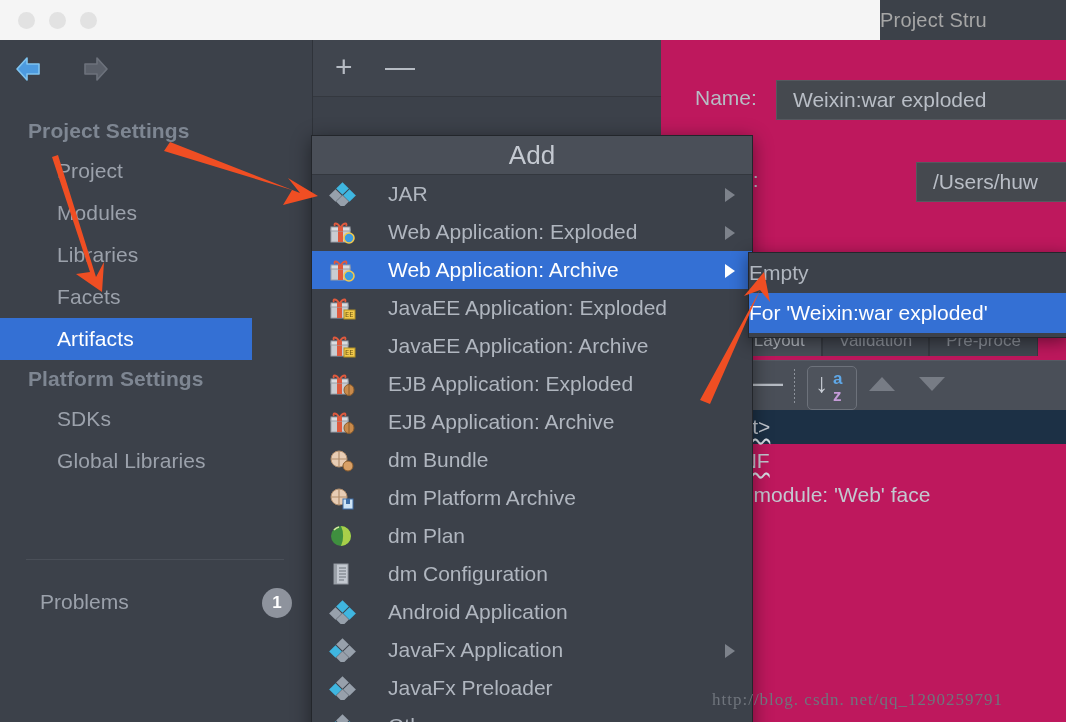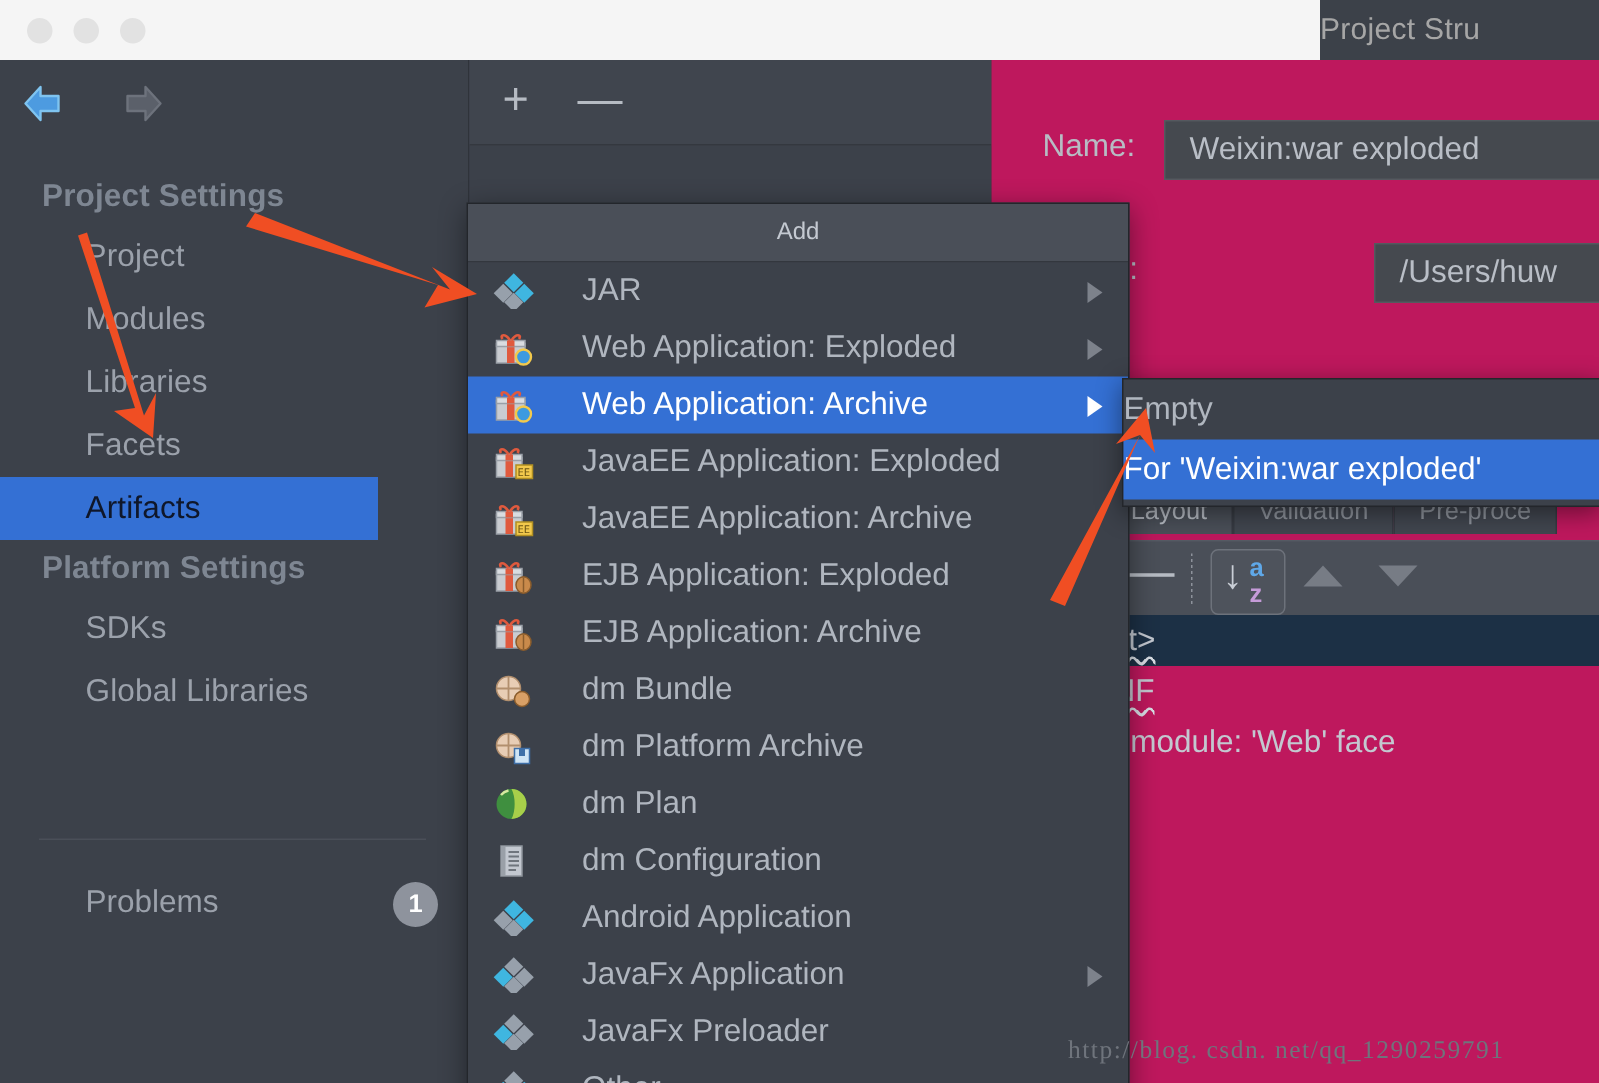--- a/index.html
+++ b/index.html
@@ -38,27 +38,27 @@
   .navarrow{width:34px;height:30px;}
   #sb-list{position:absolute;left:0;top:72px;width:252px;}
   .sb-group{
     font-size:21px;color:#7e8692;font-weight:bold;
     padding:7px 0 7px 28px;letter-spacing:.1px;
   }
   .sb-item{
     font-size:21px;color:#9ba1ab;
     padding:9px 12px 9px 57px;letter-spacing:.1px;
   }
-  .sb-item.selected{background:#3470d4;color:#0f172a;}
+  .sb-item.selected{background:#3470d4;color:#ffffff;}
   #sb-div{position:absolute;left:26px;top:519px;width:258px;height:1px;background:#4a4f58;}
   #problems-row{
     position:absolute;left:0;top:542px;width:312px;height:40px;
     display:flex;align-items:center;
   }
-  #problems-label{font-size:21px;color:#9ba1ab;padding-left:57px;}
+  #problems-label{font-size:21px;color:#9ba1ab;padding-left:40px;}
   #problems-badge{
     position:absolute;left:262px;top:6px;width:30px;height:30px;border-radius:50%;
     background:#8e939d;color:#ffffff;font-size:17px;font-weight:bold;
     display:flex;align-items:center;justify-content:center;
   }
   
   #center{
     position:absolute;left:313px;top:0;width:348px;height:682px;
     background:#3c414a;border-right:1px solid #2f333a;
   }
@@ -143,21 +143,21 @@
   
   #addmenu{
     position:absolute;left:311px;top:95px;width:440px;height:610px;
     background:#3c414a;border:1px solid #23262b;
     box-shadow:0 4px 18px rgba(0,0,0,.45);
     z-index:40;
   }
   #addmenu-title{
     height:38px;background:#4a4f58;border-bottom:1px solid #33373e;
     display:flex;align-items:center;justify-content:center;
-    font-size:16px;color:#c4c9d1;
+    font-size:26px;color:#c4c9d1;
   }
   .mi{
     height:38px;display:flex;align-items:center;
     font-size:21px;color:#b0b6bf;position:relative;padding-left:16px;
     white-space:nowrap;
     gap:20px;
   }
   .mi.sel{background:#3470d4;color:#ffffff;}
   .mi-icon{width:30px;height:24px;margin-right:10px;flex:0 0 30px;position:relative;}
   .mi-arrow{

